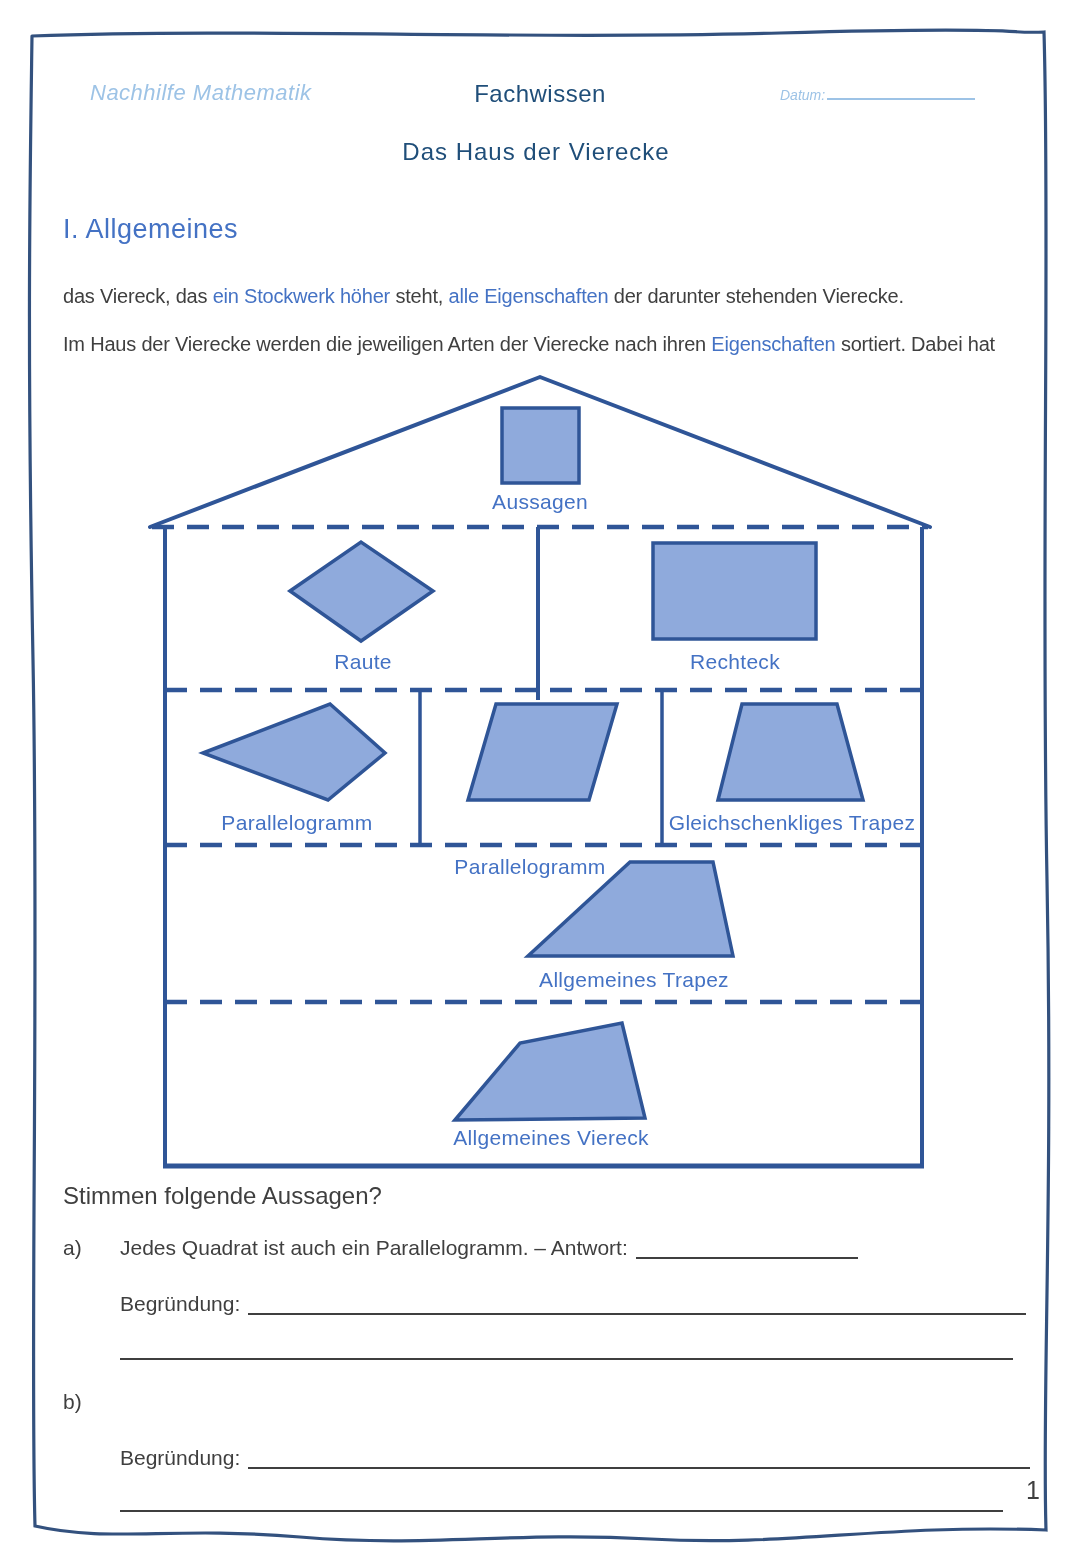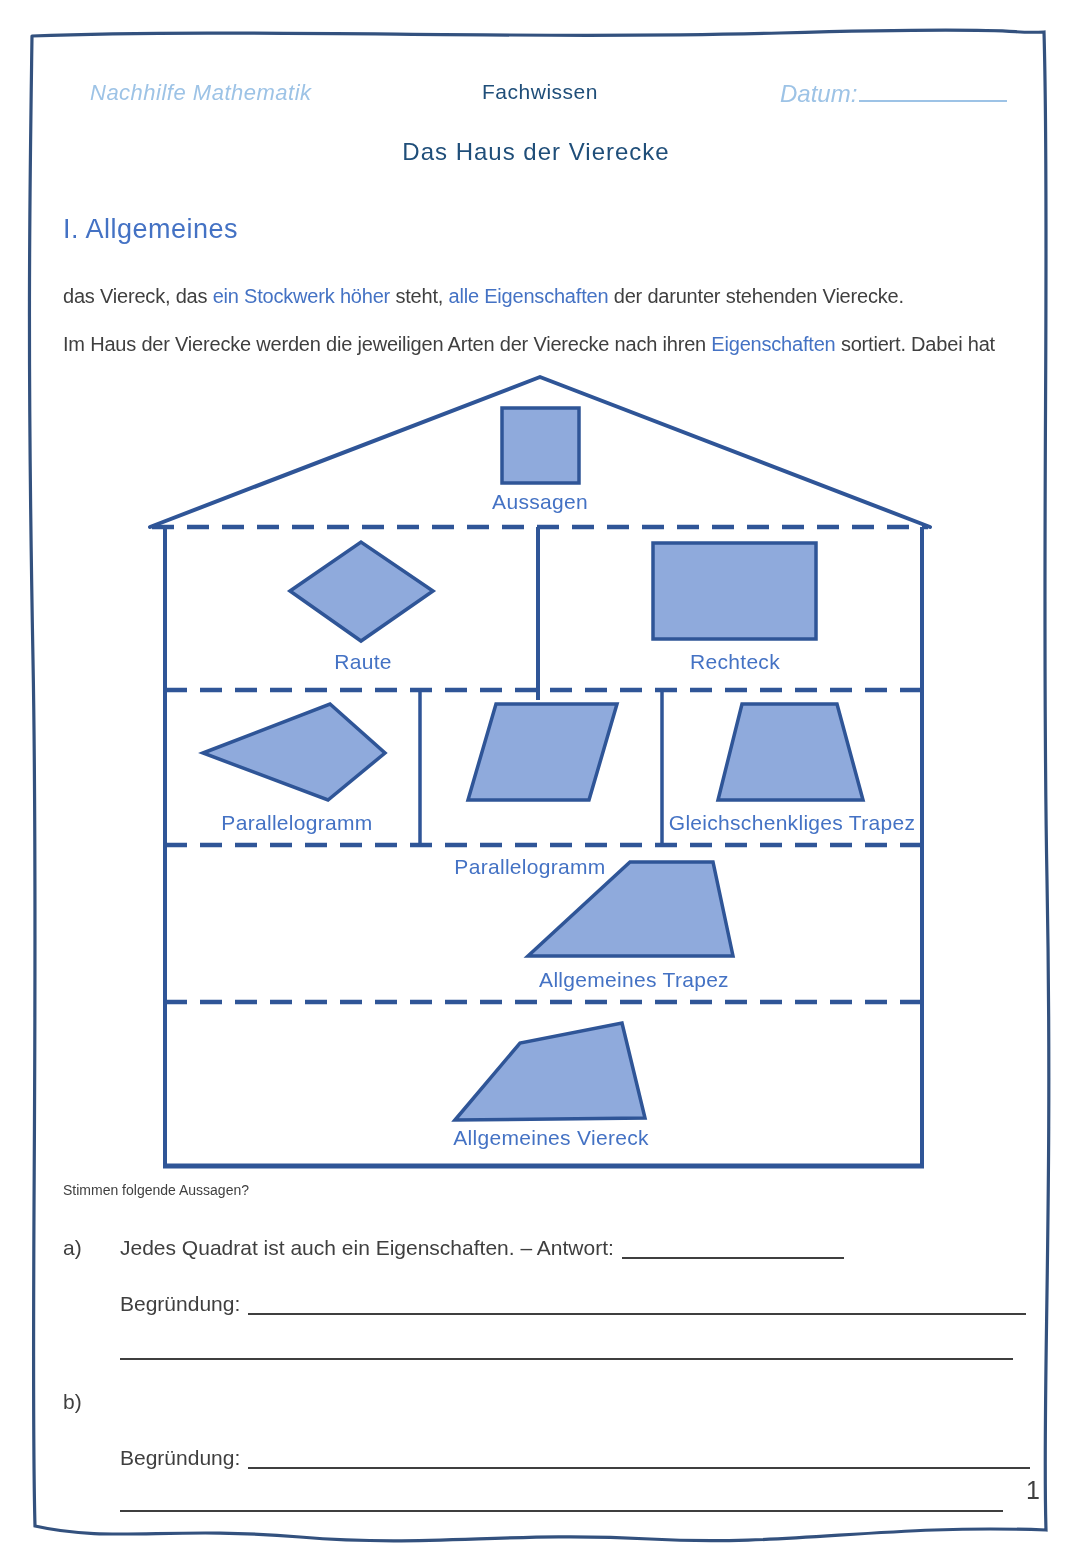--- a/index.html
+++ b/index.html
@@ -4,33 +4,33 @@
 <style>
   * { margin:0; padding:0; box-sizing:border-box; }
   body { background:#ffffff; font-family:"Liberation Sans", sans-serif; }
   .page {
     position:relative; width:1080px; height:1560px;
     background:#ffffff; overflow:hidden;
   }
   .abs { position:absolute; }
   
   .brand { left:90px; top:80px; font-size:22px; font-style:italic; color:#9DC3E6; letter-spacing:0.5px; }
-  .hdr-center { left:0; right:0; top:80px; text-align:center; font-size:21px; color:#1F4E79; letter-spacing:0.5px; }
-  .date-wrap { left:780px; top:80px; font-size:24px; font-style:italic; color:#9DC3E6; }
+  .hdr-center { left:0; right:0; top:80px; text-align:center; font-size:24px; color:#1F4E79; letter-spacing:0.5px; }
+  .date-wrap { left:780px; top:80px; font-size:14px; font-style:italic; color:#9DC3E6; }
   .date-line { display:inline-block; width:148px; border-bottom:2px solid #9DC3E6; height:20px; margin-left:2px; }
   .title { left:0; right:8px; top:138px; text-align:center; font-size:24px; color:#1F4E79; letter-spacing:1px; }
   .section-heading { left:63px; top:214px; font-size:27px; color:#4472C4; letter-spacing:0.5px; }
   
   .intro { left:63px; top:272px; width:960px; font-size:20px; color:#3F3F3F; letter-spacing:-0.2px; }
   .intro .ln { white-space:nowrap; line-height:48px; }
   .hl { color:#4472C4; }
   
   .shape-label { position:absolute; transform:translateX(-50%); font-size:21px; color:#4472C4; white-space:nowrap; letter-spacing:0.3px; }
   
-  .q-intro { left:63px; top:1182px; font-size:14px; color:#3F3F3F; }
+  .q-intro { left:63px; top:1182px; font-size:24px; color:#3F3F3F; }
   .q-row { font-size:21px; color:#3F3F3F; white-space:nowrap; }
   .q-marker { position:absolute; left:63px; font-size:21px; color:#3F3F3F; }
   .wline { display:inline-block; height:2px; background:#3F3F3F; vertical-align:-4px; margin-left:8px; }
   .free-line { position:absolute; height:2px; background:#3F3F3F; }
   .page-num { left:1026px; top:1476px; font-size:25px; color:#3F3F3F; }
   svg { position:absolute; left:0; top:0; }
 </style>
 </head>
 <body>
 
@@ -85,21 +85,21 @@
   <div class="shape-label" style="left:735px; top:650px;">Rechteck</div>
   <div class="shape-label" style="left:297px; top:811px;">Parallelogramm</div>
   <div class="shape-label" style="left:530px; top:811px;margin-top:44px;">Parallelogramm</div>
   <div class="shape-label" style="left:792px; top:811px;">Gleichschenkliges Trapez</div>
   <div class="shape-label" style="left:634px; top:968px;">Allgemeines Trapez</div>
   <div class="shape-label" style="left:551px; top:1126px;">Allgemeines Viereck</div>
 
   <div class="abs q-intro">Stimmen folgende Aussagen?</div>
 
   <div class="q-marker" style="top:1236px;">a)</div>
-  <div class="abs q-row" style="left:120px; top:1236px;"><span>Jedes Quadrat ist auch ein Eigenschaften. – Antwort:</span><span class="wline" style="width:222px;"></span></div>
+  <div class="abs q-row" style="left:120px; top:1236px;"><span>Jedes Quadrat ist auch ein Parallelogramm. – Antwort:</span><span class="wline" style="width:222px;"></span></div>
   <div class="abs q-row" style="left:120px; top:1292px;"><span>Begründung:</span><span class="wline" style="width:778px;"></span></div>
   <div class="free-line" style="left:120px; top:1358px; width:893px;"></div>
 
   <div class="q-marker" style="top:1390px;">b)</div>
   <div class="abs q-row" style="left:120px; top:1446px;"><span>Begründung:</span><span class="wline" style="width:782px;"></span></div>
   <div class="free-line" style="left:120px; top:1510px; width:883px;"></div>
 
   <div class="abs page-num">1</div>
 </div>
 

